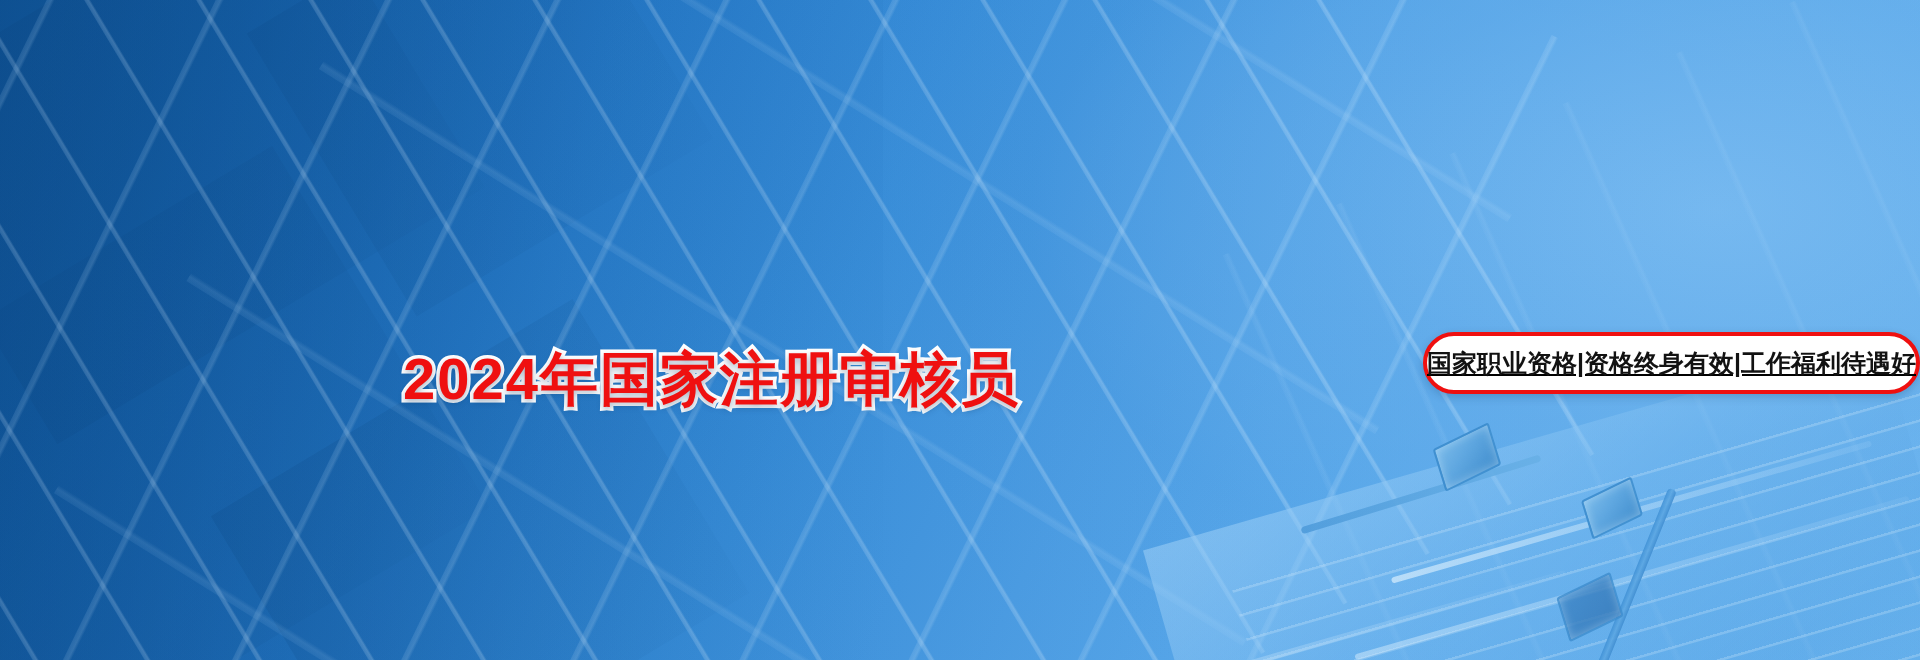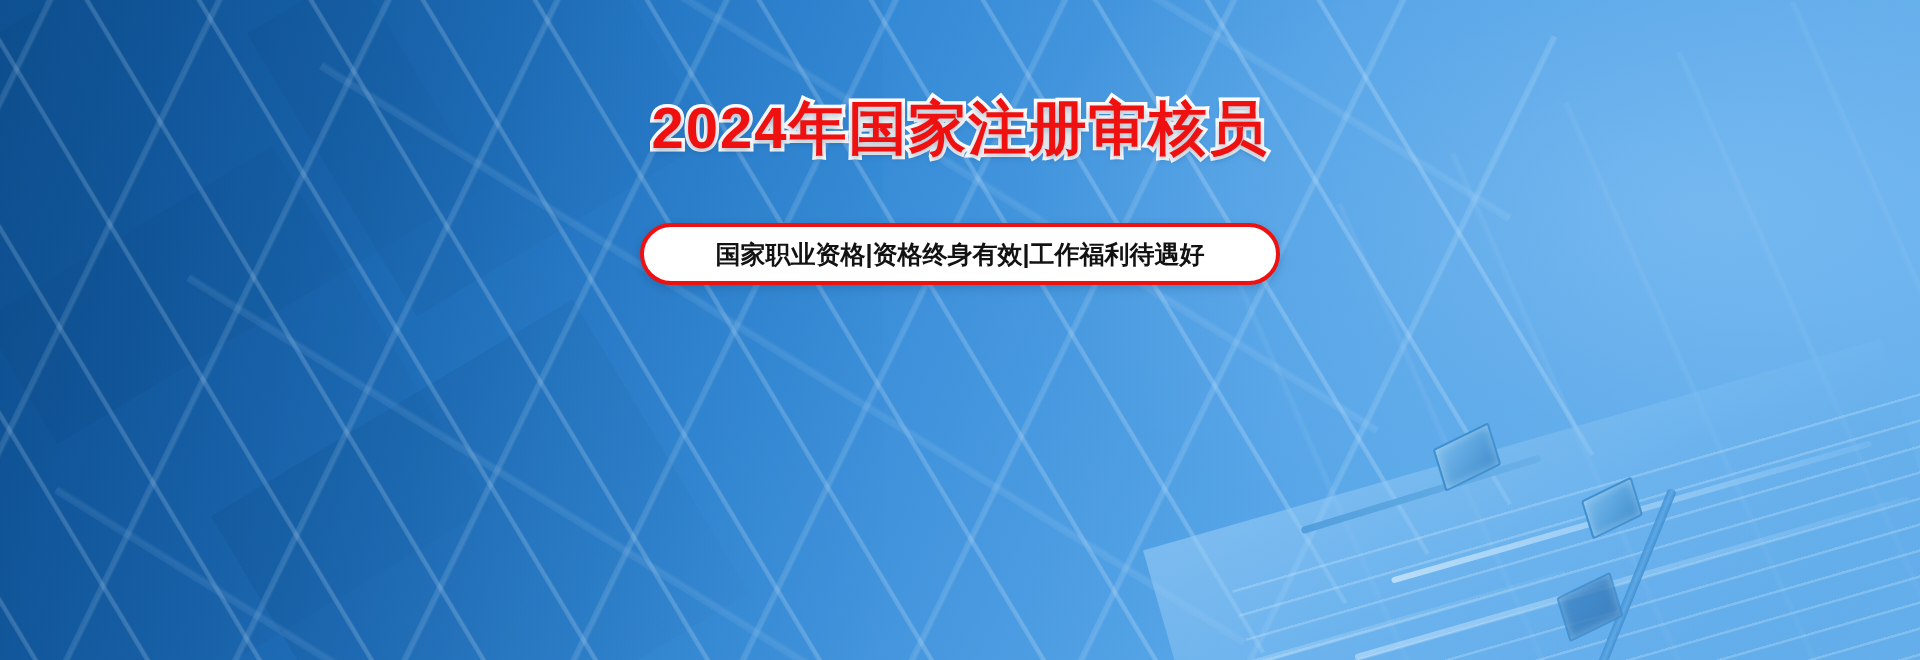--- a/index.html
+++ b/index.html
@@ -185,21 +185,21 @@
     background:linear-gradient(100deg,
       rgba(16,86,160,0.30) 0%,
       rgba(28,108,182,0.16) 38%,
       rgba(70,160,226,0.06) 66%,
       rgba(110,190,242,0.10) 100%);
   }
 
   
   .content {
     position:absolute; inset:0;
-    display:flex; flex-direction:column;
+    display:flex; flex-direction:row;
     align-items:center;
   }
 
   .headline-wrap {
     width:100%;
     text-align:center;
   }
 
   .line1 {
     margin-top:98px;
@@ -228,20 +228,21 @@
   }
 
   .pill {
     margin-top:66px;
     width:640px; height:62px;
     background:#ffffff;
     border:4px solid #ef1010;
     border-radius:34px;
     display:flex; align-items:center; justify-content:center;
     box-shadow:0 3px 9px rgba(8,44,85,0.22);
+    text-decoration:underline;
   }
   .pill-text {
     font-size:25px;
     font-weight:bold;
     color:#121212;
     letter-spacing:0px;
     white-space:nowrap;
   }
 
   .tagline {

